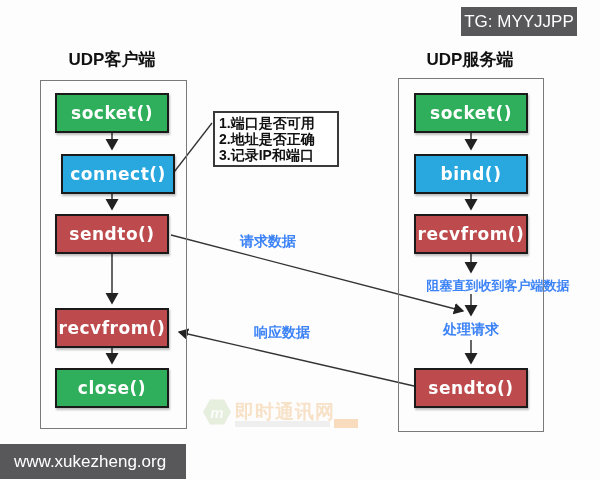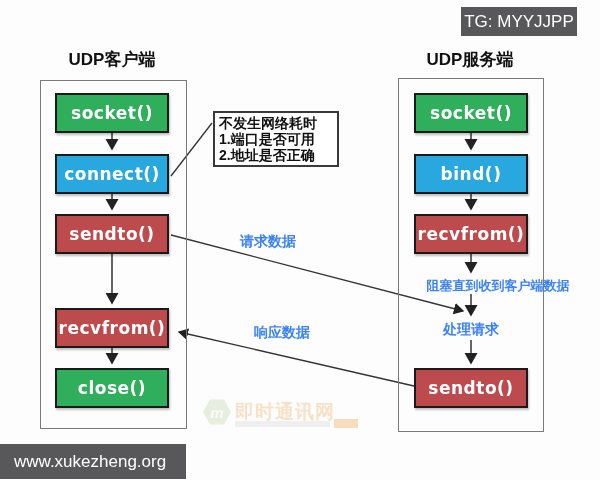--- a/index.html
+++ b/index.html
@@ -24,21 +24,21 @@
   .step-box{position:absolute;width:114px;height:40px;border:2px solid #1a1a1a;
             color:#fff;font-size:17px;font-weight:600;letter-spacing:.5px;
             display:flex;align-items:center;justify-content:center;
             font-family:"DejaVu Sans",sans-serif;box-sizing:border-box;
             box-shadow:1px 2px 2px rgba(0,0,0,.25);}
   .c-green{background:var(--green);}
   .c-blue{background:var(--blue);}
   .c-red{background:var(--red);}
 
   .cl{left:55px;}
-  #cl-0{top:93px;} #cl-1{top:154px;} #cl-2{top:214px;} #cl-3{top:308px;} #cl-4{top:368px;}
+  #cl-0{top:93px;} #cl-1{top:154px;margin-left:6px;} #cl-2{top:214px;} #cl-3{top:308px;} #cl-4{top:368px;}
   .sv{left:414px;}
   #sv-0{top:93px;} #sv-1{top:154px;} #sv-2{top:214px;} #sv-3{top:368px;}
 
   #annotation{position:absolute;left:213px;top:111px;width:114px;
               border:2px solid #3a3a3a;background:#fff;padding:2px 4px;
               font-size:14px;font-weight:bold;color:#111;line-height:16px;
               white-space:nowrap;}
 
   .flow-note{position:absolute;font-weight:bold;color:#3b82f6;white-space:nowrap;}
   #note-blocking{left:498px;top:277px;transform:translateX(-50%);font-size:13px;}
@@ -108,23 +108,23 @@
 
   <div class="step-box sv c-green" id="sv-0">socket()</div>
   <div class="step-box sv c-blue" id="sv-1">bind()</div>
   <div class="step-box sv c-red" id="sv-2">recvfrom()</div>
   <div class="step-box sv c-red" id="sv-3">sendto()</div>
 
   <div class="flow-note" id="note-blocking">阻塞直到收到客户端数据</div>
   <div class="flow-note" id="note-process">处理请求</div>
 
   <div id="annotation">
-    <div>不发生网络耗时</div>
     <div>1.端口是否可用</div>
     <div>2.地址是否正确</div>
+    <div>3.记录IP和端口</div>
   </div>
 
   <div class="flow-note" id="edge-request-label">请求数据</div>
   <div class="flow-note" id="edge-response-label">响应数据</div>
 
   <div id="watermark">
     <div id="wm-logo">m</div>
     <div id="wm-text">即时通讯网</div>
     <div id="wm-sub"></div>
     <div id="wm-tag"></div>

